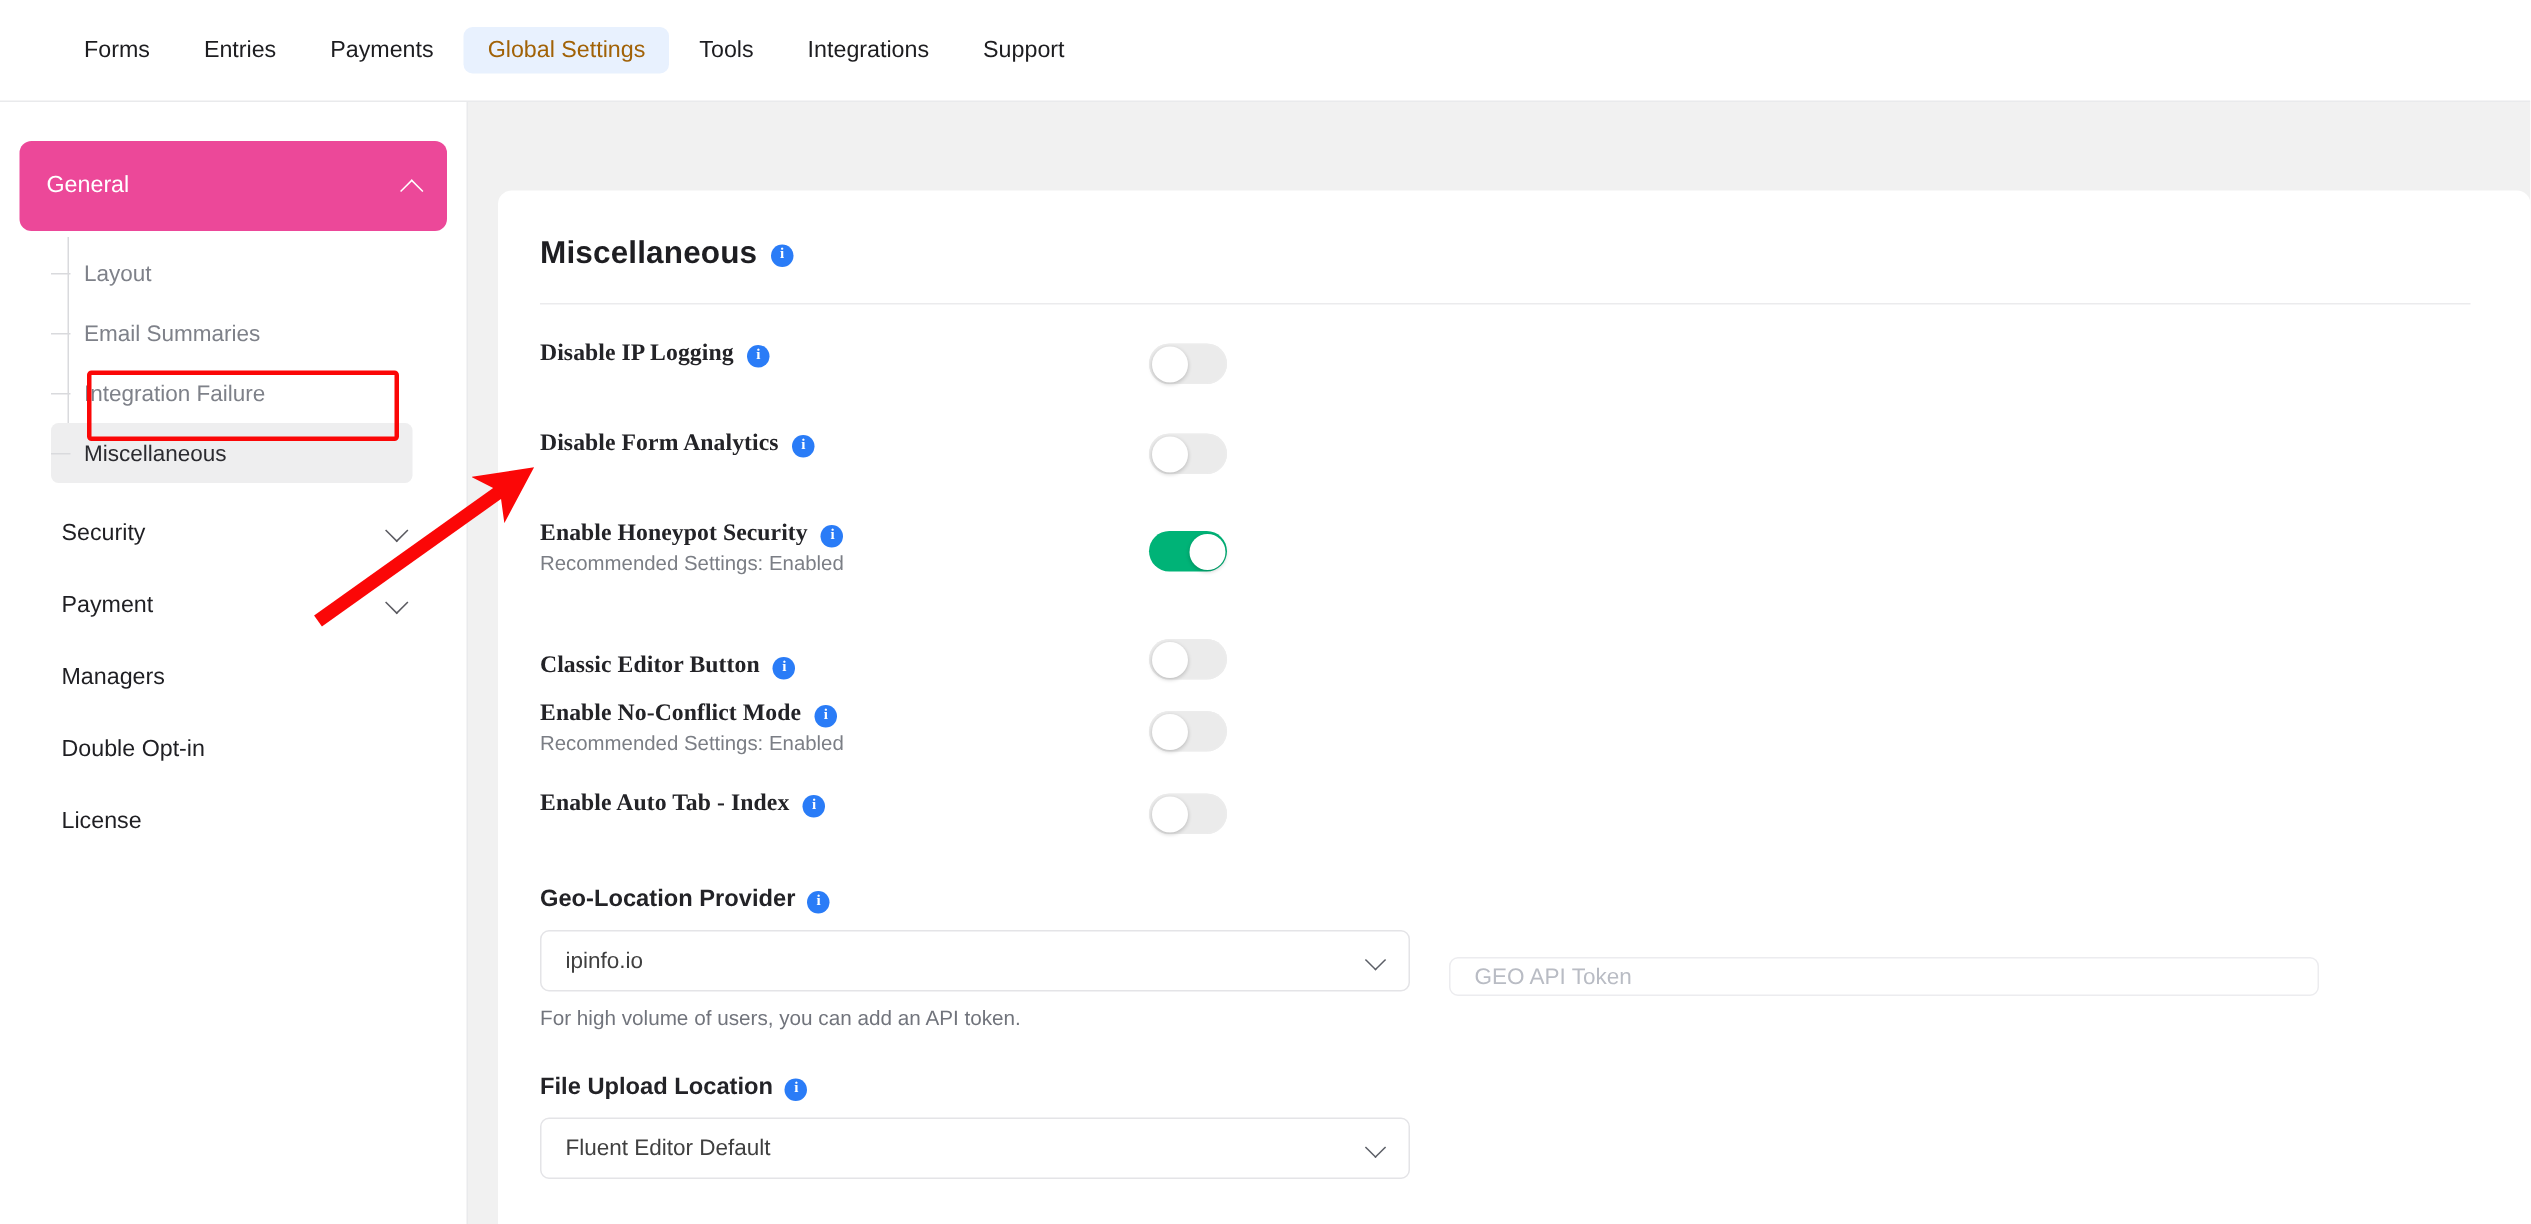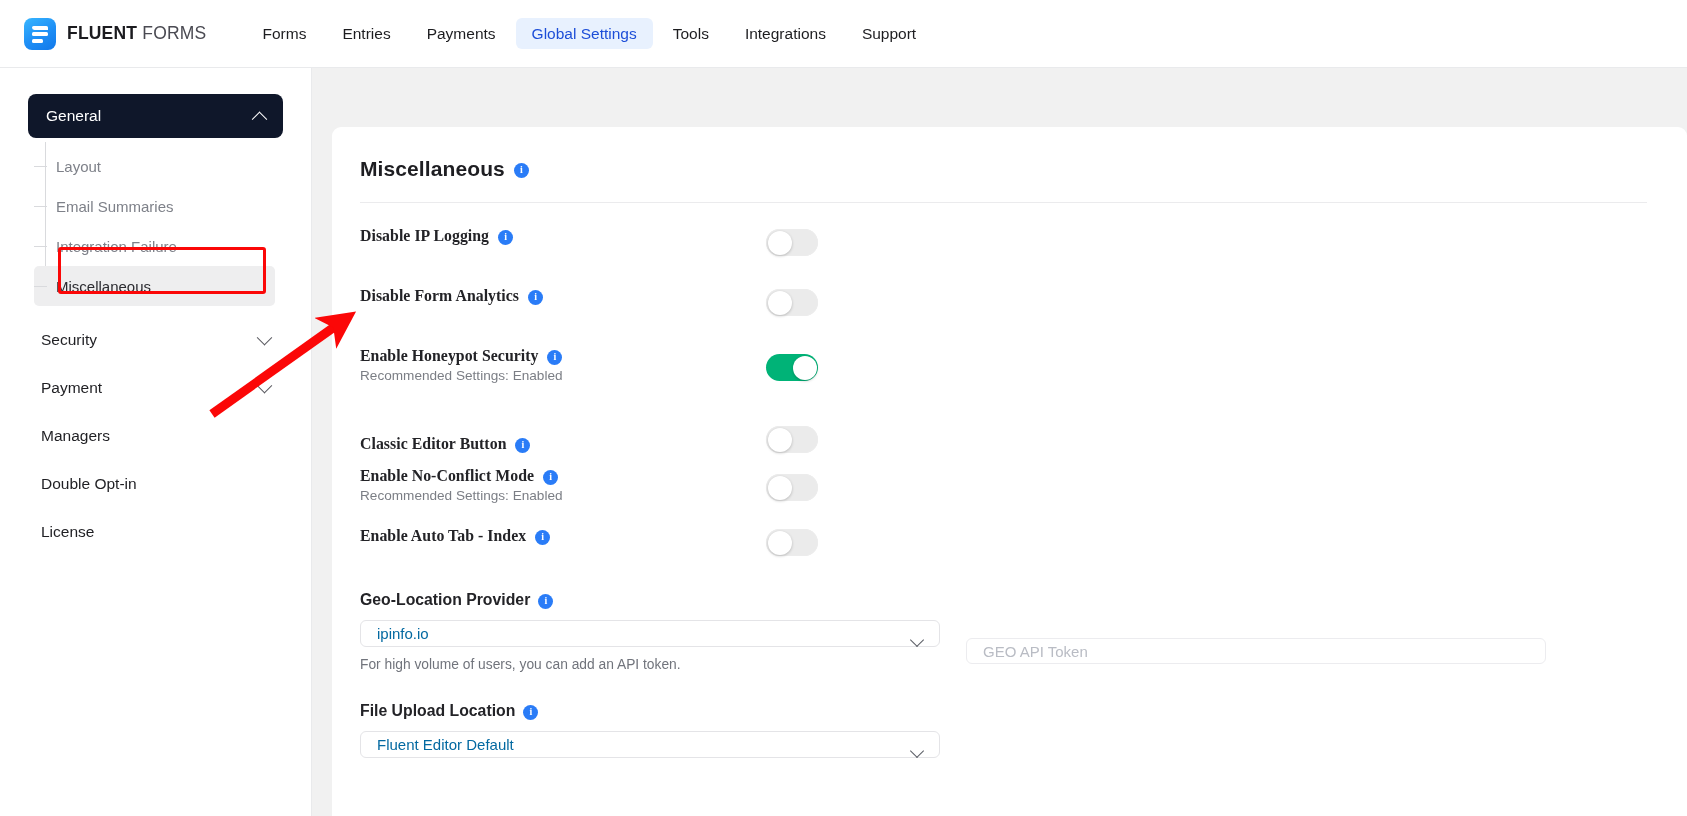--- a/index.html
+++ b/index.html
@@ -32,30 +32,30 @@
   .logo-mark i:nth-child(3){ left:8px; top:21px; width:11px; height:4px; }
   .brand-text { margin-left:11px; font-size:17.5px; letter-spacing:.2px; white-space:nowrap; }
   .brand-text b { font-weight:700; color:#1b1b1f; }
   .brand-text span { font-weight:400; color:#4a4a52; }
 
   .nav { display:flex; align-items:center; margin-left:40px; gap:4px; }
   .nav-item {
     font-size:15.5px; color:#1d1d20; padding:8px 16px; border-radius:6px;
     cursor:pointer; white-space:nowrap; line-height:1;
   }
-  .nav-item.active { color:#1d4ed8; background:#e8f1fe; font-weight:400; }
+  .nav-item.active { color:#a16207; background:#e8f1fe; font-weight:400; }
 
   
   .sidebar {
     position:absolute; left:0; top:68px; width:312px; height:748px;
     background:#ffffff; border-right:1px solid #e9eaec;
     padding-top:26px;
   }
   .side-group-head {
-    margin:0 28px; height:44px; background:#0f172a; border-radius:8px;
+    margin:0 13px; height:60px; background:#ec4899; border-radius:8px;
     display:flex; align-items:center; justify-content:space-between;
     padding:0 18px; cursor:pointer;
   }
   .side-group-head .lbl { color:#ffffff; font-size:15.5px; }
   .chev {
     width:11px; height:11px; border-right:1.7px solid currentColor;
     border-bottom:1.7px solid currentColor; flex:none;
   }
   .chev.up { transform:rotate(225deg) translate(-2px,-2px); }
   .chev.down { transform:rotate(45deg) translate(-2px,-2px); }
@@ -129,23 +129,23 @@
     box-shadow:0 1px 3px rgba(0,0,0,.22);
     transition:left .15s;
   }
   .toggle.on { background:#00b377; box-shadow:none; }
   .toggle.on .knob { left:26.5px; }
 
   .field-label { display:flex; align-items:center; gap:8px; margin-bottom:11px; }
   .field-label .txt { font-size:15.8px; font-weight:600; color:#232327; }
 
   .select {
-    position:relative; height:27px; border:1px solid #e4e4e7; border-radius:6px;
+    position:relative; height:41px; border:1px solid #e4e4e7; border-radius:6px;
     background:#fff; display:flex; align-items:center; padding:0 16px;
-    font-size:15px; color:#0369a1; cursor:pointer;
+    font-size:15px; color:#404040; cursor:pointer;
   }
   .select .caret {
     position:absolute; right:17px; top:14px;
     width:10px; height:10px; border-right:1.8px solid #5b5e66;
     border-bottom:1.8px solid #5b5e66; transform:rotate(45deg);
   }
   .text-input {
     height:26px; border:1px solid #ececef; border-radius:6px; background:#fff;
     display:flex; align-items:center; padding:0 16px;
     font-size:15px; color:#b9bcc4; cursor:text;margin-top:18px;
@@ -158,30 +158,20 @@
 
   
   .arrow-svg { position:absolute; left:0; top:0; width:1687px; height:816px; pointer-events:none; }
 </style>
 </head>
 <body>
 
 <div id="root">
 
   <div class="topbar">
-    <div class="brand">
-      <div class="logo-mark">
-        <i></i>
-          <i></i>
-          <i></i>
-      </div>
-      <div class="brand-text">
-        <b>FLUENT</b><span> FORMS</span>
-      </div>
-    </div>
     <div class="nav">
       <div class="nav-item">Forms</div>
       <div class="nav-item">Entries</div>
       <div class="nav-item">Payments</div>
       <div class="nav-item active">Global Settings</div>
       <div class="nav-item">Tools</div>
       <div class="nav-item">Integrations</div>
       <div class="nav-item">Support</div>
     </div>
   </div>

